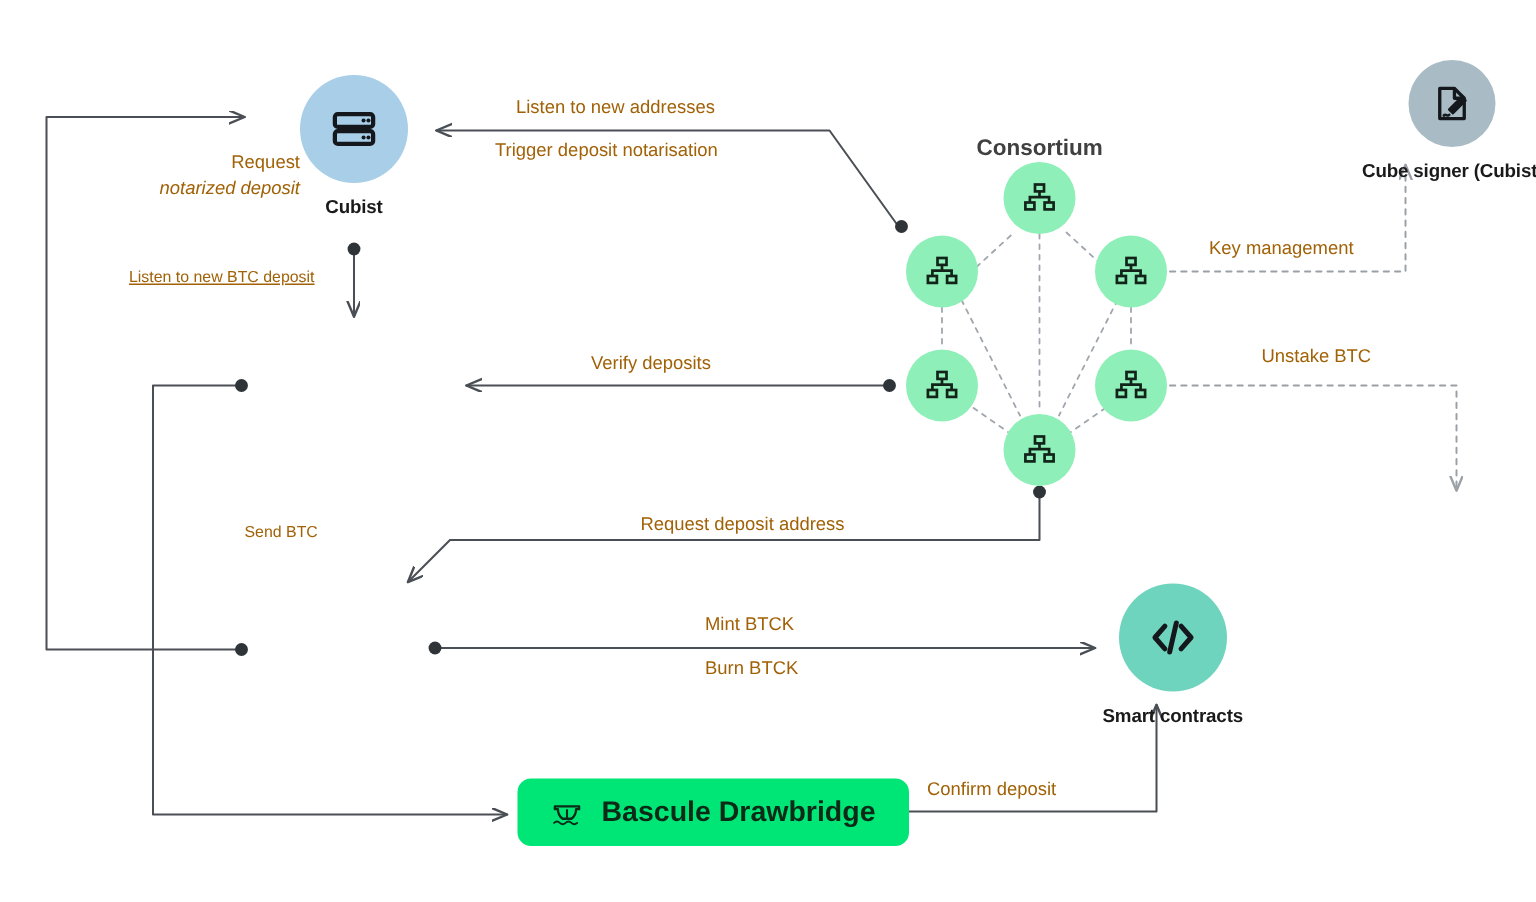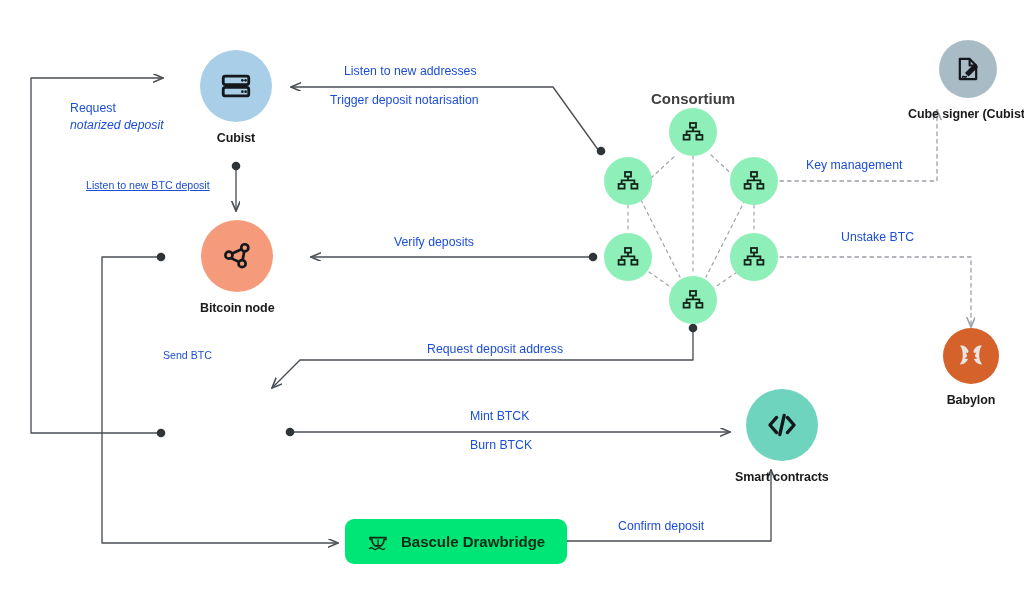--- a/index.html
+++ b/index.html
@@ -49,23 +49,23 @@
   .cluster-label {
     position: absolute;
     font-size: 15px;
     font-weight: bold;
     color: #404040;
     white-space: nowrap;
   }
   .edge-label {
     position: absolute;
     font-size: 12.3px;
-    color: #1d4ed8;
-    white-space: nowrap;
-    text-align: left;
+    color: #a16207;
+    white-space: nowrap;
+    text-align: right;
     line-height: 16px;
   }
   .edge-label.small {
     font-size: 10.6px;
   }
   .cnode {
     position: absolute;
     width: 48px;
     height: 48px;
     border-radius: 50%;
@@ -78,21 +78,21 @@
     position: absolute;
     background: #00e676;
     border-radius: 9px;
     display: flex;
     align-items: center;
     gap: 12px;
     padding: 0 22px;
     height: 45px;
   }
   .bascule-label {
-    font-size: 15px;
+    font-size: 19px;
     font-weight: bold;
     color: #0c2b17;
     white-space: nowrap;
     text-align: center;
   }
 </style>
 </head>
 <body>
 
 <div id="diagram-root">
@@ -159,33 +159,20 @@
         <rect x="3" y="13" width="18" height="6" rx="1.4" fill="none" stroke="#14181c" stroke-width="2"></rect>
         <circle cx="16.5" cy="8" r="0.95" fill="#14181c"></circle>
         <circle cx="18.8" cy="8" r="0.95" fill="#14181c"></circle>
         <circle cx="16.5" cy="16" r="0.95" fill="#14181c"></circle>
         <circle cx="18.8" cy="16" r="0.95" fill="#14181c"></circle>
       </svg>
     </div>
     <div class="node-label">Cubist</div>
   </div>
 
-  <div class="node" style="left:200px; top:220px;">
-    <div class="circle" style="width:72px;height:72px;background:#f59b7c;">
-      <svg width="34" height="34" viewBox="0 0 24 24">
-        <circle cx="17.5" cy="6.2" r="2.5" fill="none" stroke="#14181c" stroke-width="1.9"></circle>
-        <circle cx="6.3" cy="11.4" r="2.5" fill="none" stroke="#14181c" stroke-width="1.9"></circle>
-        <circle cx="15.6" cy="17.4" r="2.5" fill="none" stroke="#14181c" stroke-width="1.9"></circle>
-        <line x1="8.6" y1="10.3" x2="15.2" y2="7.2" stroke="#14181c" stroke-width="1.9"></line>
-        <line x1="7.7" y1="13.5" x2="13.6" y2="16.2" stroke="#14181c" stroke-width="1.9"></line>
-        <line x1="17.1" y1="8.7" x2="16.0" y2="14.9" stroke="#14181c" stroke-width="1.9"></line>
-      </svg>
-    </div>
-    <div class="node-label">Bitcoin node</div>
-  </div>
 
 
   <div class="node" style="left:735px; top:389px;">
     <div class="circle" style="width:72px;height:72px;background:#6fd4bd;">
       <svg width="38" height="38" viewBox="0 0 24 24">
         <path d="M8.6,7.2 L4.4,12 L8.6,16.8" fill="none" stroke="#14181c" stroke-width="2.1" stroke-linecap="round" stroke-linejoin="round"></path>
         <path d="M15.4,7.2 L19.6,12 L15.4,16.8" fill="none" stroke="#14181c" stroke-width="2.1" stroke-linecap="round" stroke-linejoin="round"></path>
         <line x1="13.4" y1="5.9" x2="10.6" y2="18.1" stroke="#14181c" stroke-width="2.1" stroke-linecap="round"></line>
       </svg>
     </div>
@@ -197,30 +184,20 @@
       <svg width="28" height="28" viewBox="0 0 24 24">
         <path d="M5,3.4 L13.4,3.4 L13.4,9 L19,9 L19,20.6 L5,20.6 Z" fill="none" stroke="#14181c" stroke-width="1.9" stroke-linejoin="round"></path>
         <path d="M13.4,3.4 L19,9" fill="none" stroke="#14181c" stroke-width="1.9" stroke-linejoin="round"></path>
         <path d="M10.2,15.4 L17.6,8 L19.9,10.3 L12.5,17.7 Z" fill="#14181c" stroke="#14181c" stroke-width="1.1" stroke-linejoin="round"></path>
         <path d="M7.3,18.9 c1.1,-1.4 2,0.9 3.1,-0.4" fill="none" stroke="#14181c" stroke-width="1.5" stroke-linecap="round"></path>
       </svg>
     </div>
     <div class="node-label">Cube signer (Cubist)</div>
   </div>
 
-  <div class="node" style="left:943px; top:328px;">
-    <div class="circle" style="width:56px;height:56px;background:#d4622a;">
-      <svg width="34" height="34" viewBox="0 0 24 24">
-        <path d="M4.2,4.6 c3.1,-0.5 5.4,1.5 6.1,4.2 c-1.1,1.2 -1.1,2.9 0,4.1 c-0.7,3.0 -3.1,5.3 -6.2,5.0 c1.6,-1.9 2.1,-4.1 2.1,-6.6 c0,-2.5 -0.5,-4.8 -2.0,-6.7 Z" fill="#e8e5e2"></path>
-        <path d="M19.8,4.6 c-3.1,-0.5 -5.4,1.5 -6.1,4.2 c1.1,1.2 1.1,2.9 0,4.1 c0.7,3.0 3.1,5.3 6.2,5.0 c-1.6,-1.9 -2.1,-4.1 -2.1,-6.6 c0,-2.5 0.5,-4.8 2.0,-6.7 Z" fill="#e8e5e2"></path>
-        <path d="M12,8.0 l1.25,2.15 l2.4,-0.55 l-0.95,2.35 l1.75,1.75 l-2.4,0.35 l-0.35,2.4 l-1.7,-1.7 l-1.7,1.7 l-0.35,-2.4 l-2.4,-0.35 l1.75,-1.75 l-0.95,-2.35 l2.4,0.55 Z" fill="#d4622a"></path>
-      </svg>
-    </div>
-    <div class="node-label">Babylon</div>
-  </div>
 
   <div class="cluster-label" style="left:651px; top:90px;">Consortium</div>
 
   <div class="cnode" style="left:669px; top:108px;">
     <svg width="24" height="24" viewBox="0 0 24 24">
       <rect x="9" y="3" width="6" height="4.6" fill="none" stroke="#12241a" stroke-width="1.8"></rect>
       <rect x="2.6" y="15" width="6" height="4.6" fill="none" stroke="#12241a" stroke-width="1.8"></rect>
       <rect x="15.4" y="15" width="6" height="4.6" fill="none" stroke="#12241a" stroke-width="1.8"></rect>
       <path d="M12,7.6 L12,11.4 M5.6,15 L5.6,11.4 L18.4,11.4 L18.4,15" fill="none" stroke="#12241a" stroke-width="1.8"></path>
     </svg>

